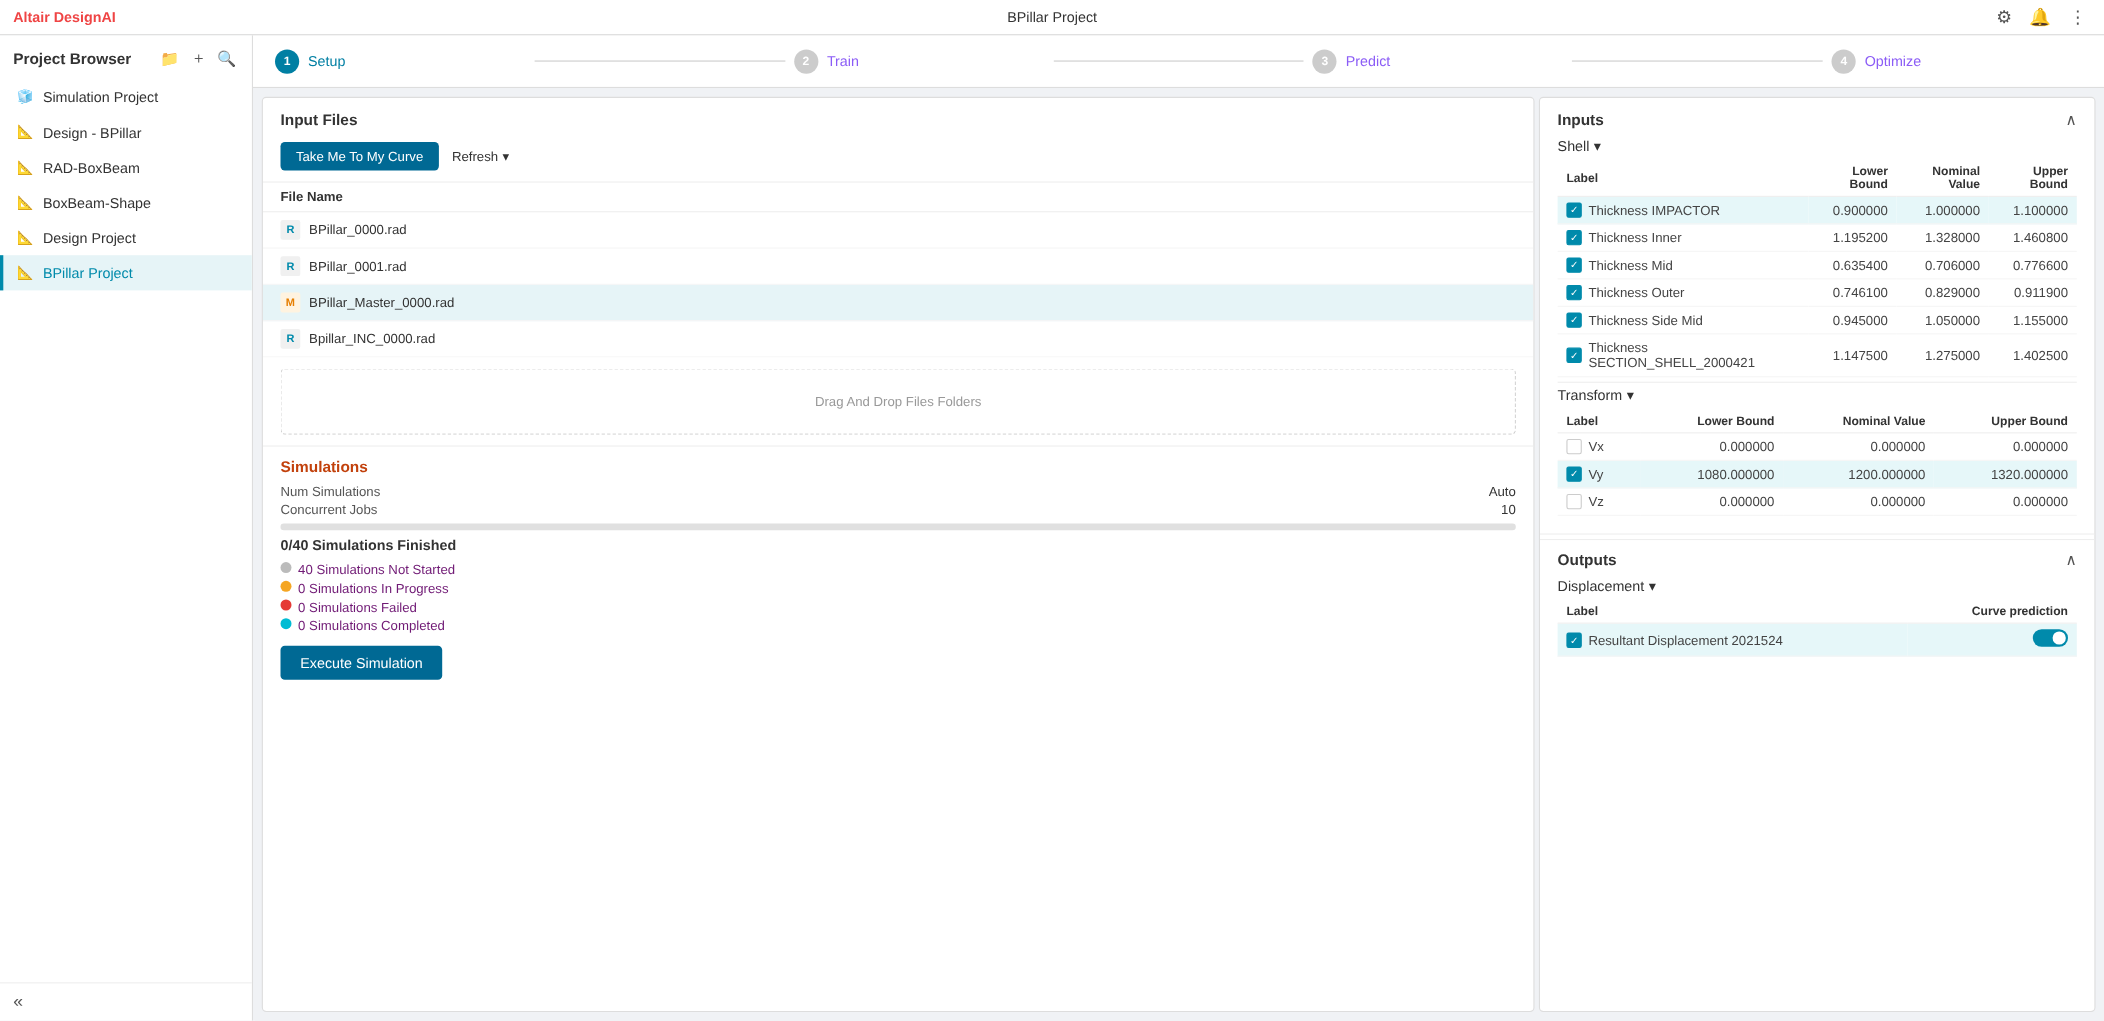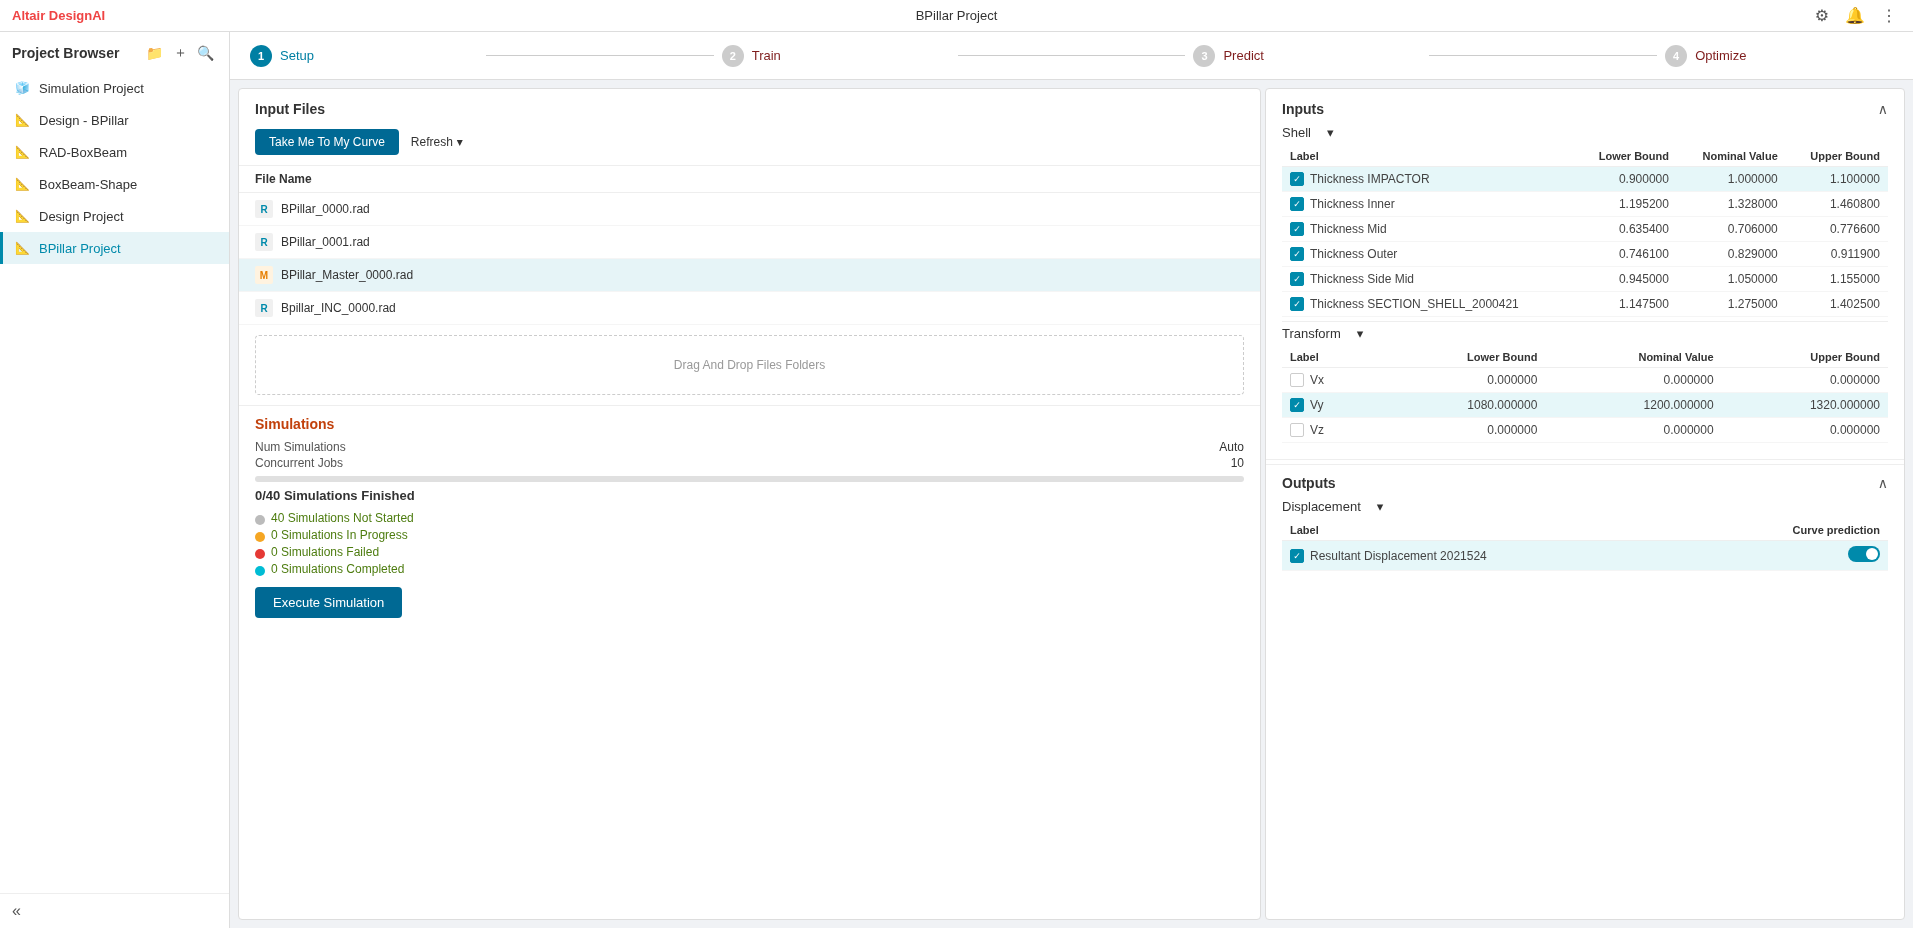--- a/index.html
+++ b/index.html
@@ -162,21 +162,21 @@
     }
     .step-circle.inactive {
       background: #ccc;
       color: #fff;
     }
     .step-label {
       font-size: 13px;
       font-weight: 500;
     }
     .step-label.active { color: #007fa3; }
-    .step-label.inactive { color: #7f1d1d; }
+    .step-label.inactive { color: #8b5cf6; }
     .step-line {
       flex: 1;
       height: 1px;
       background: #ccc;
       margin: 0 8px;
     }
 
     
     .panels {
       display: flex;
@@ -318,24 +318,24 @@
       font-weight: 600;
       margin: 6px 0 8px;
     }
 
     .sim-status-list {
       list-style: none;
       font-size: 12px;
     }
     .sim-status-item {
       display: flex;
-      align-items: flex-end;
+      align-items: flex-start;
       gap: 6px;
       margin-bottom: 3px;
-      color: #4d7c0f;
+      color: #701a75;
     }
     .status-dot {
       width: 10px;
       height: 10px;
       border-radius: 50%;
       flex-shrink: 0;
     }
     .dot-gray { background: #bbb; }
     .dot-yellow { background: #f5a623; }
     .dot-red { background: #e53935; }
@@ -349,21 +349,21 @@
       border-radius: 4px;
       padding: 8px 18px;
       font-size: 13px;
       cursor: pointer;
       margin-top: 8px;
       font-weight: 500;
     }
 
     
     .right-panel {
-      width: 640px;
+      width: 506px;
       flex-shrink: 0;
       background: #fff;
       margin: 8px 8px 8px 4px;
       border: 1px solid #ddd;
       border-radius: 4px;
       display: flex;
       flex-direction: column;
       overflow-y: auto;
     }
 
@@ -383,21 +383,21 @@
     }
     .collapse-icon {
       cursor: pointer;
       color: #555;
       font-size: 14px;
     }
 
     .sub-section-header {
       display: flex;
       align-items: center;
-      gap: 16px;
+      gap: 4px;
       font-size: 13px;
       font-weight: 500;
       color: #333;
       margin-bottom: 6px;
       cursor: pointer;
     }
 
     .inputs-table {
       width: 100%;
       border-collapse: collapse;

